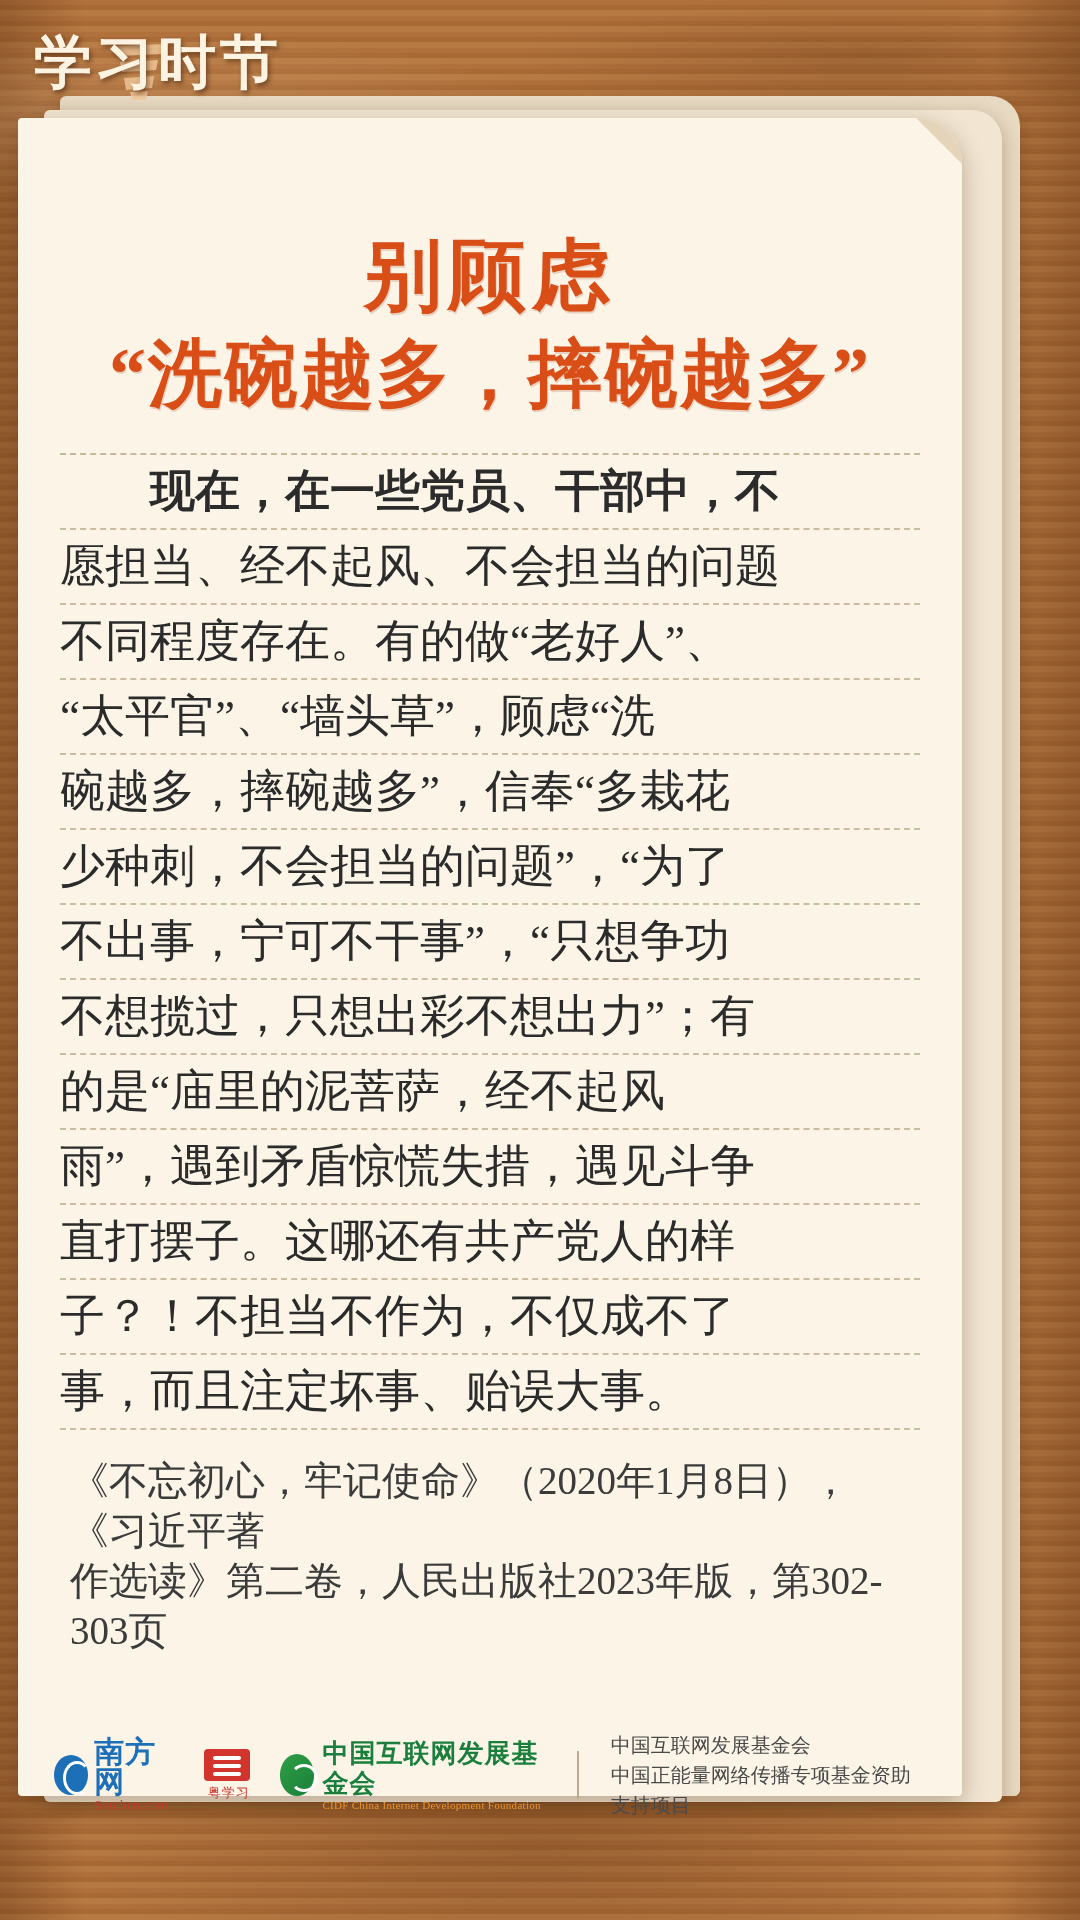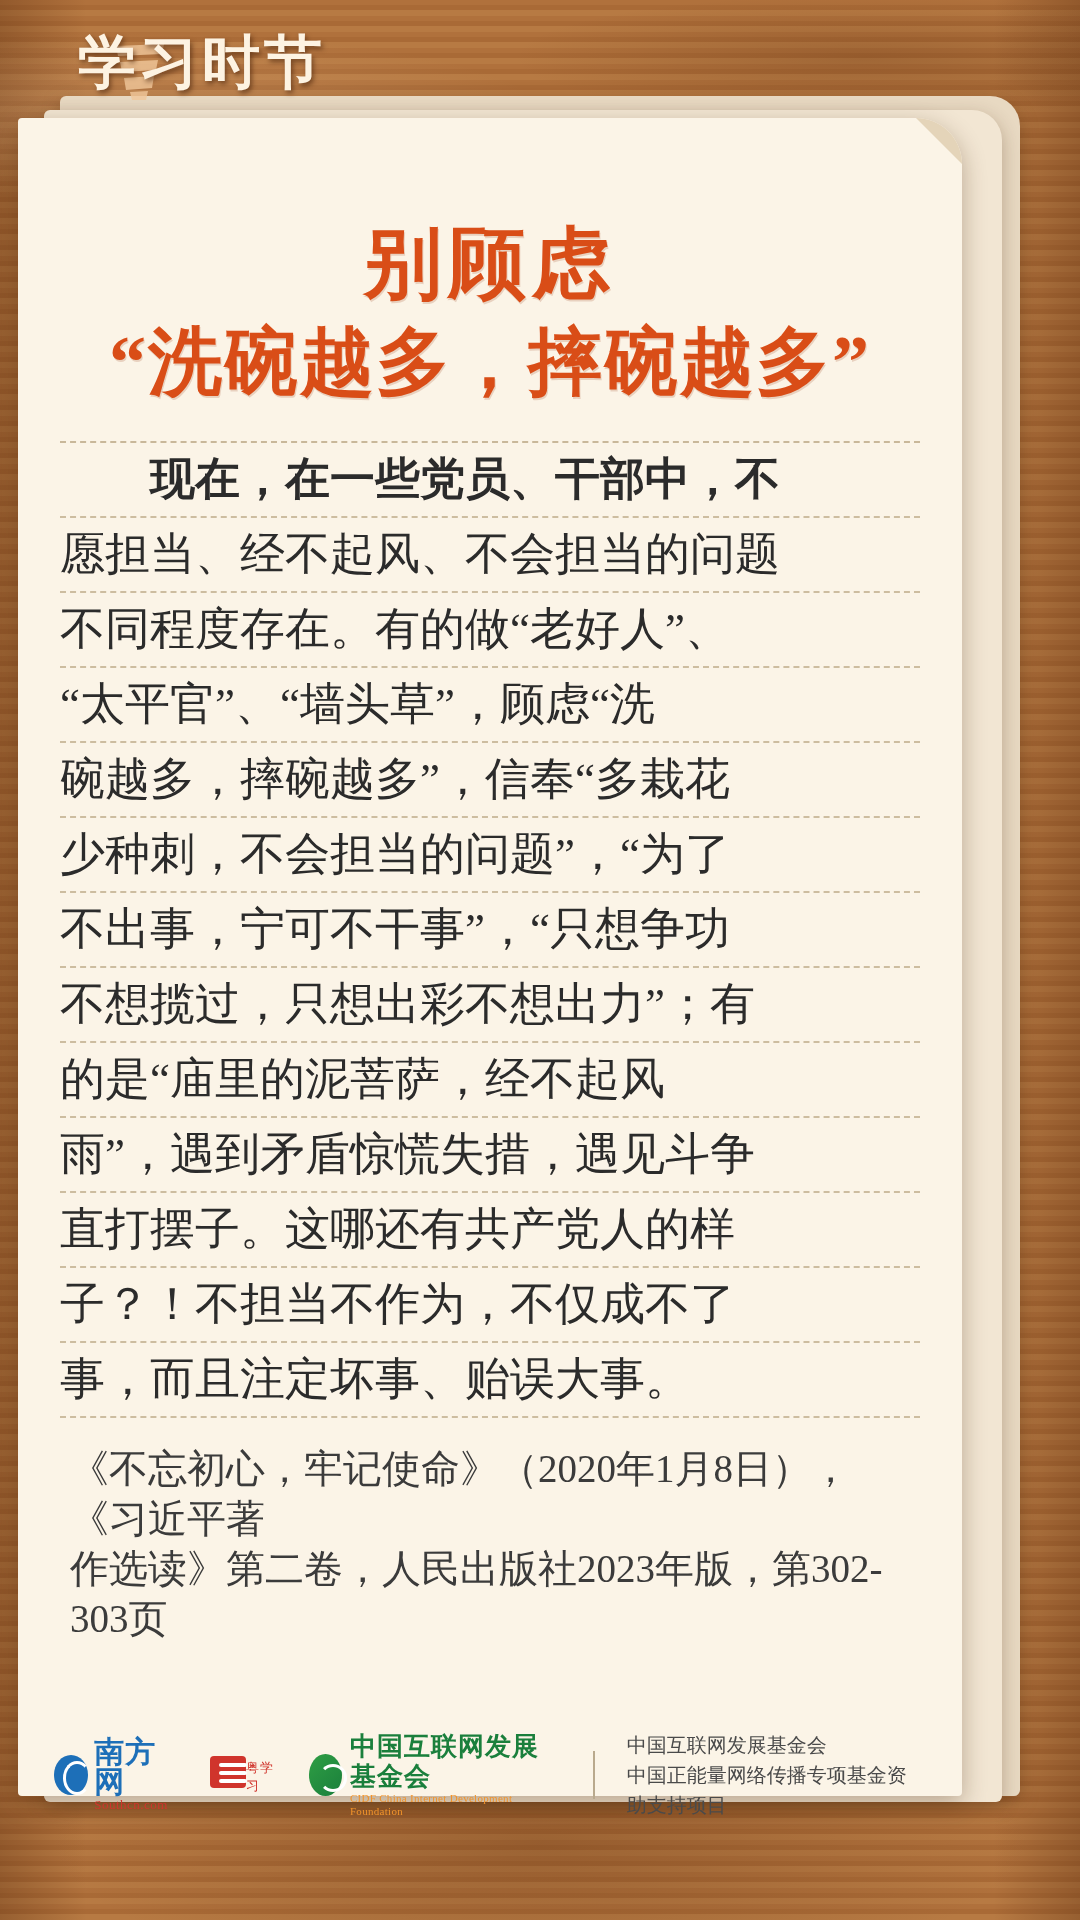--- a/index.html
+++ b/index.html
@@ -53,21 +53,20 @@
     z-index: 30;
   }
   .masthead-title {
     font-family: "Liberation Serif", serif;
     font-size: 58px;
     font-weight: bold;
     color: #fdf3e2;
     letter-spacing: 4px;
     text-shadow: 2px 3px 5px rgba(60,25,5,.55);
     line-height: 1;
-    margin-left: 44px;
   }
   .masthead-seal {
     position: absolute;
     left: 74px;
     top: 6px;
     width: 66px;
     height: 62px;
     opacity: .95;
     z-index: -1;
   }
@@ -114,21 +113,21 @@
   }
 
   
   .content {
     position: absolute;
     left: 18px;
     top: 118px;
     width: 944px;
     height: 1582px;
     box-sizing: border-box;
-    padding: 4px 42px;
+    padding: 16px 42px;
   }
 
   .headline {
     text-align: center;
     padding-top: 96px;
   }
   .headline-line1 {
     font-family: "Liberation Serif", serif;
     font-size: 78px;
     font-weight: bold;
@@ -225,23 +224,23 @@
     letter-spacing: 1px;
   }
   .nf-text-sub {
     font-size: 13px;
     color: #d0342c;
     letter-spacing: .5px;
     line-height: 1.3;
   }
   .logo-yxx {
     display: flex;
-    flex-direction: row;
-    align-items: flex-start;
-    margin-left: 20px;
+    flex-direction: column;
+    align-items: flex-end;
+    margin-left: 14px;
   }
   .yxx-mark {
     width: 46px; height: 32px;
     background: #d0342c;
     border-radius: 4px;
     position: relative;
   }
   .yxx-mark:before {
     content: "";
     position: absolute;

